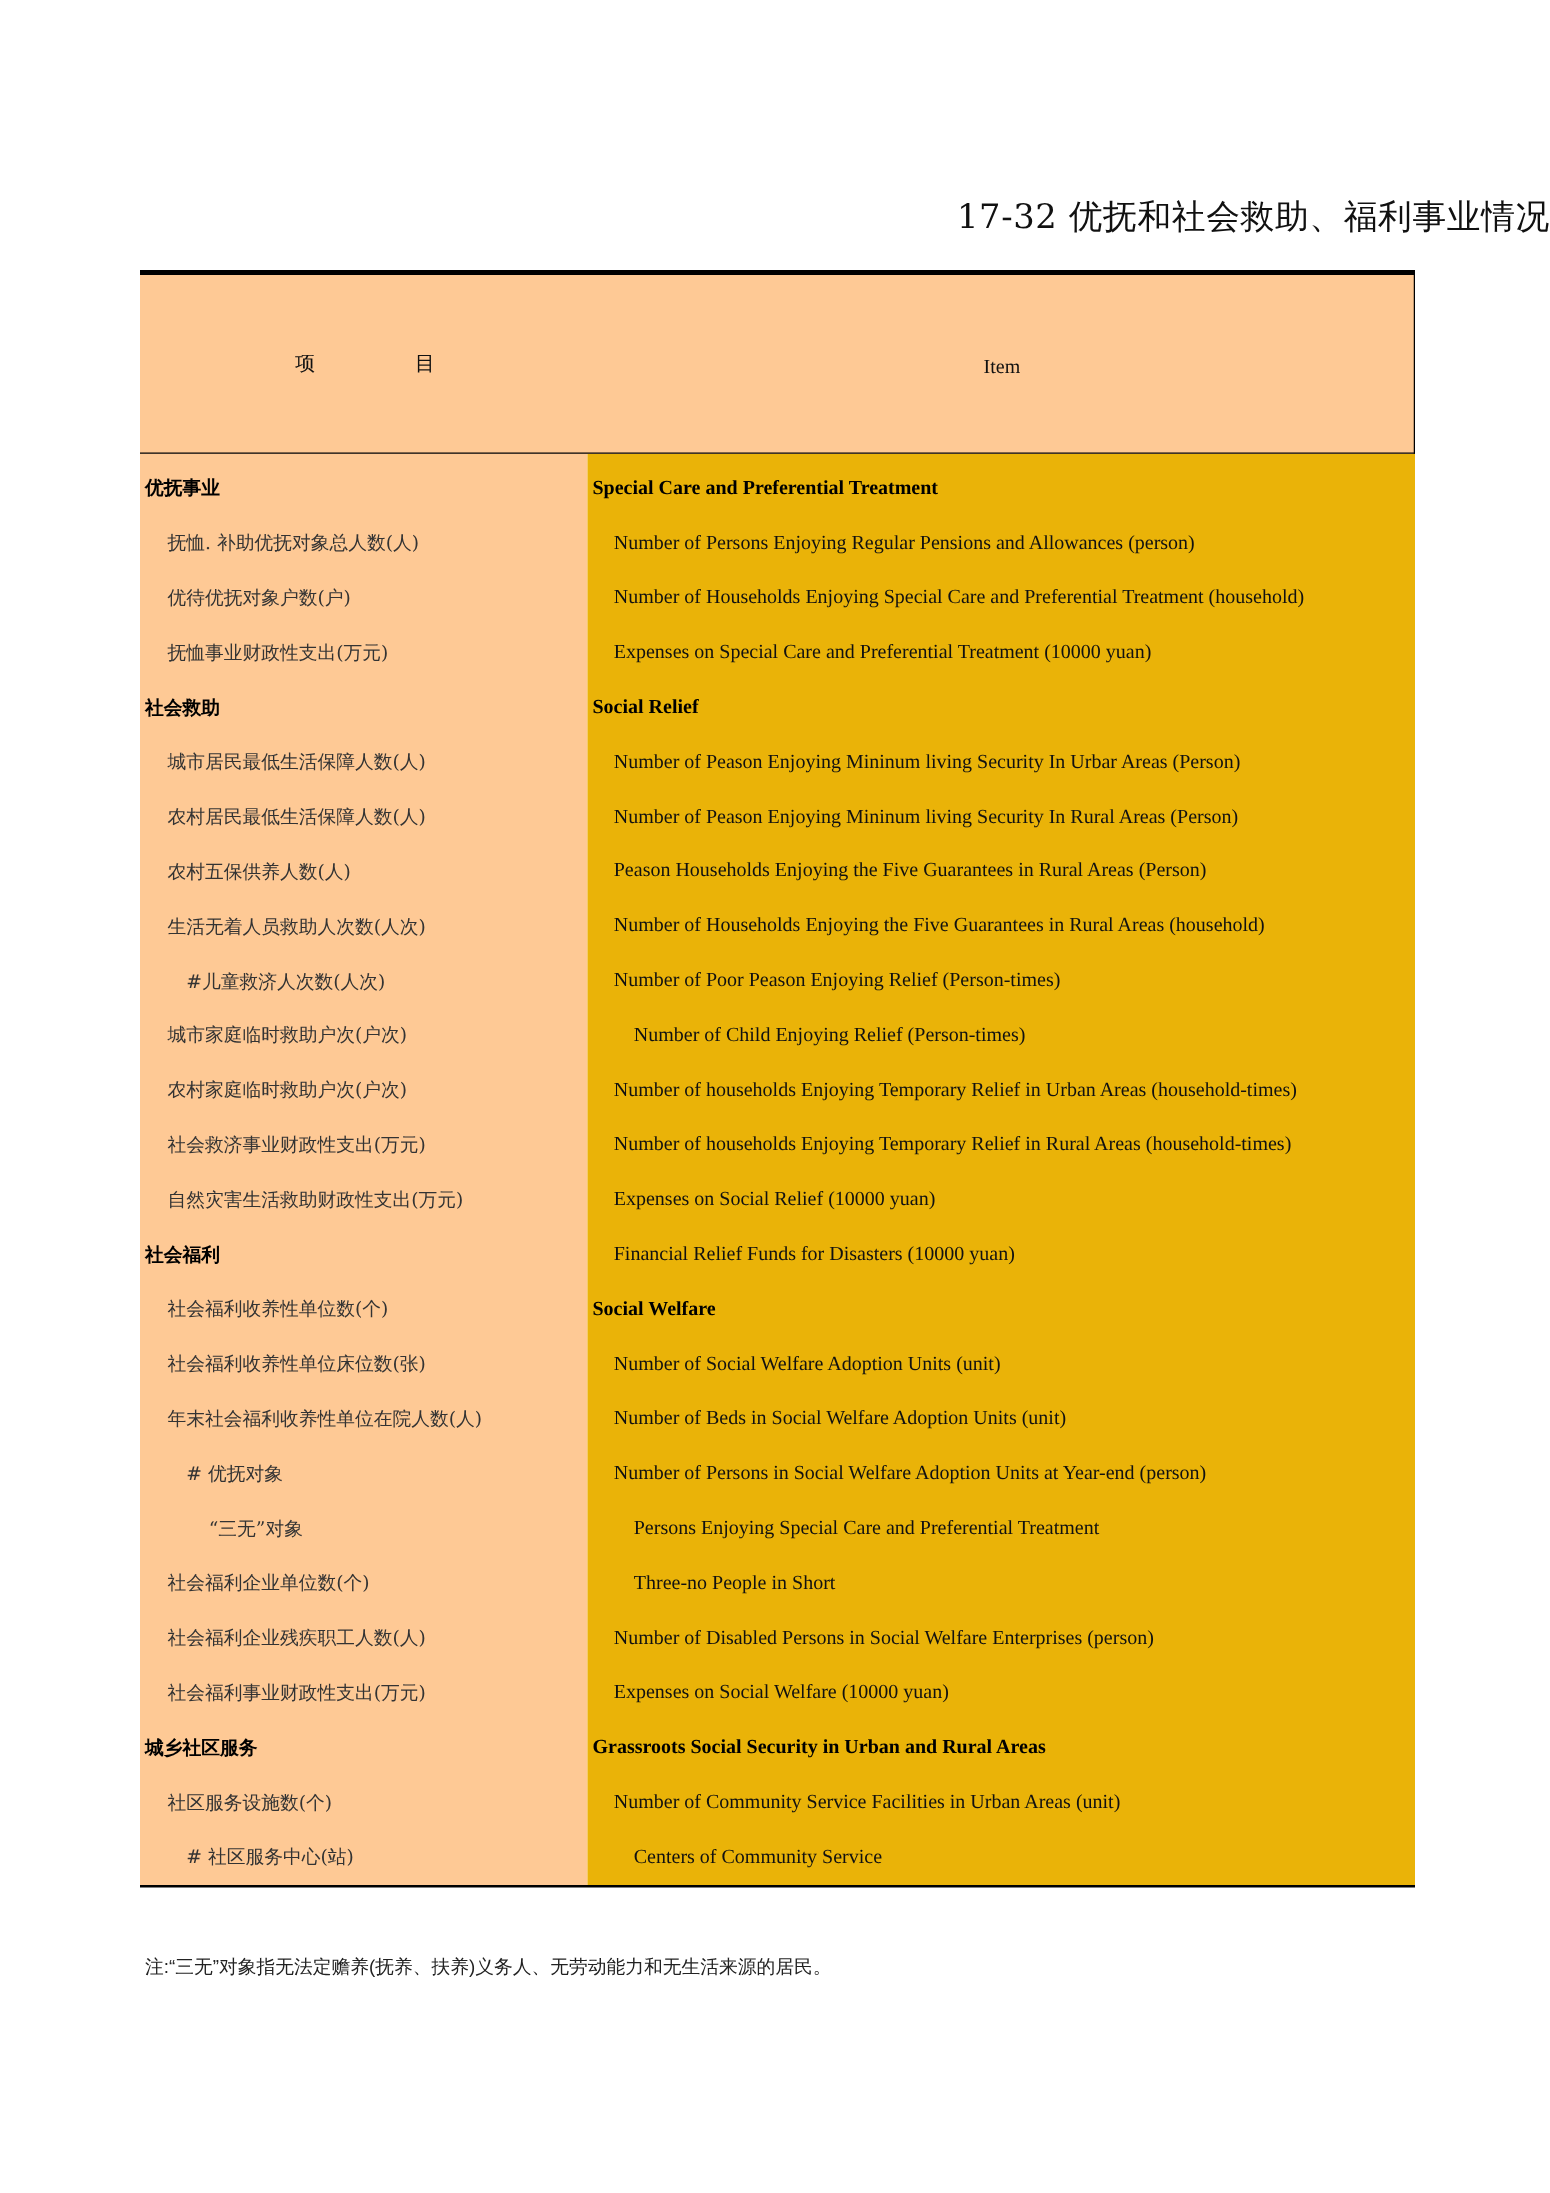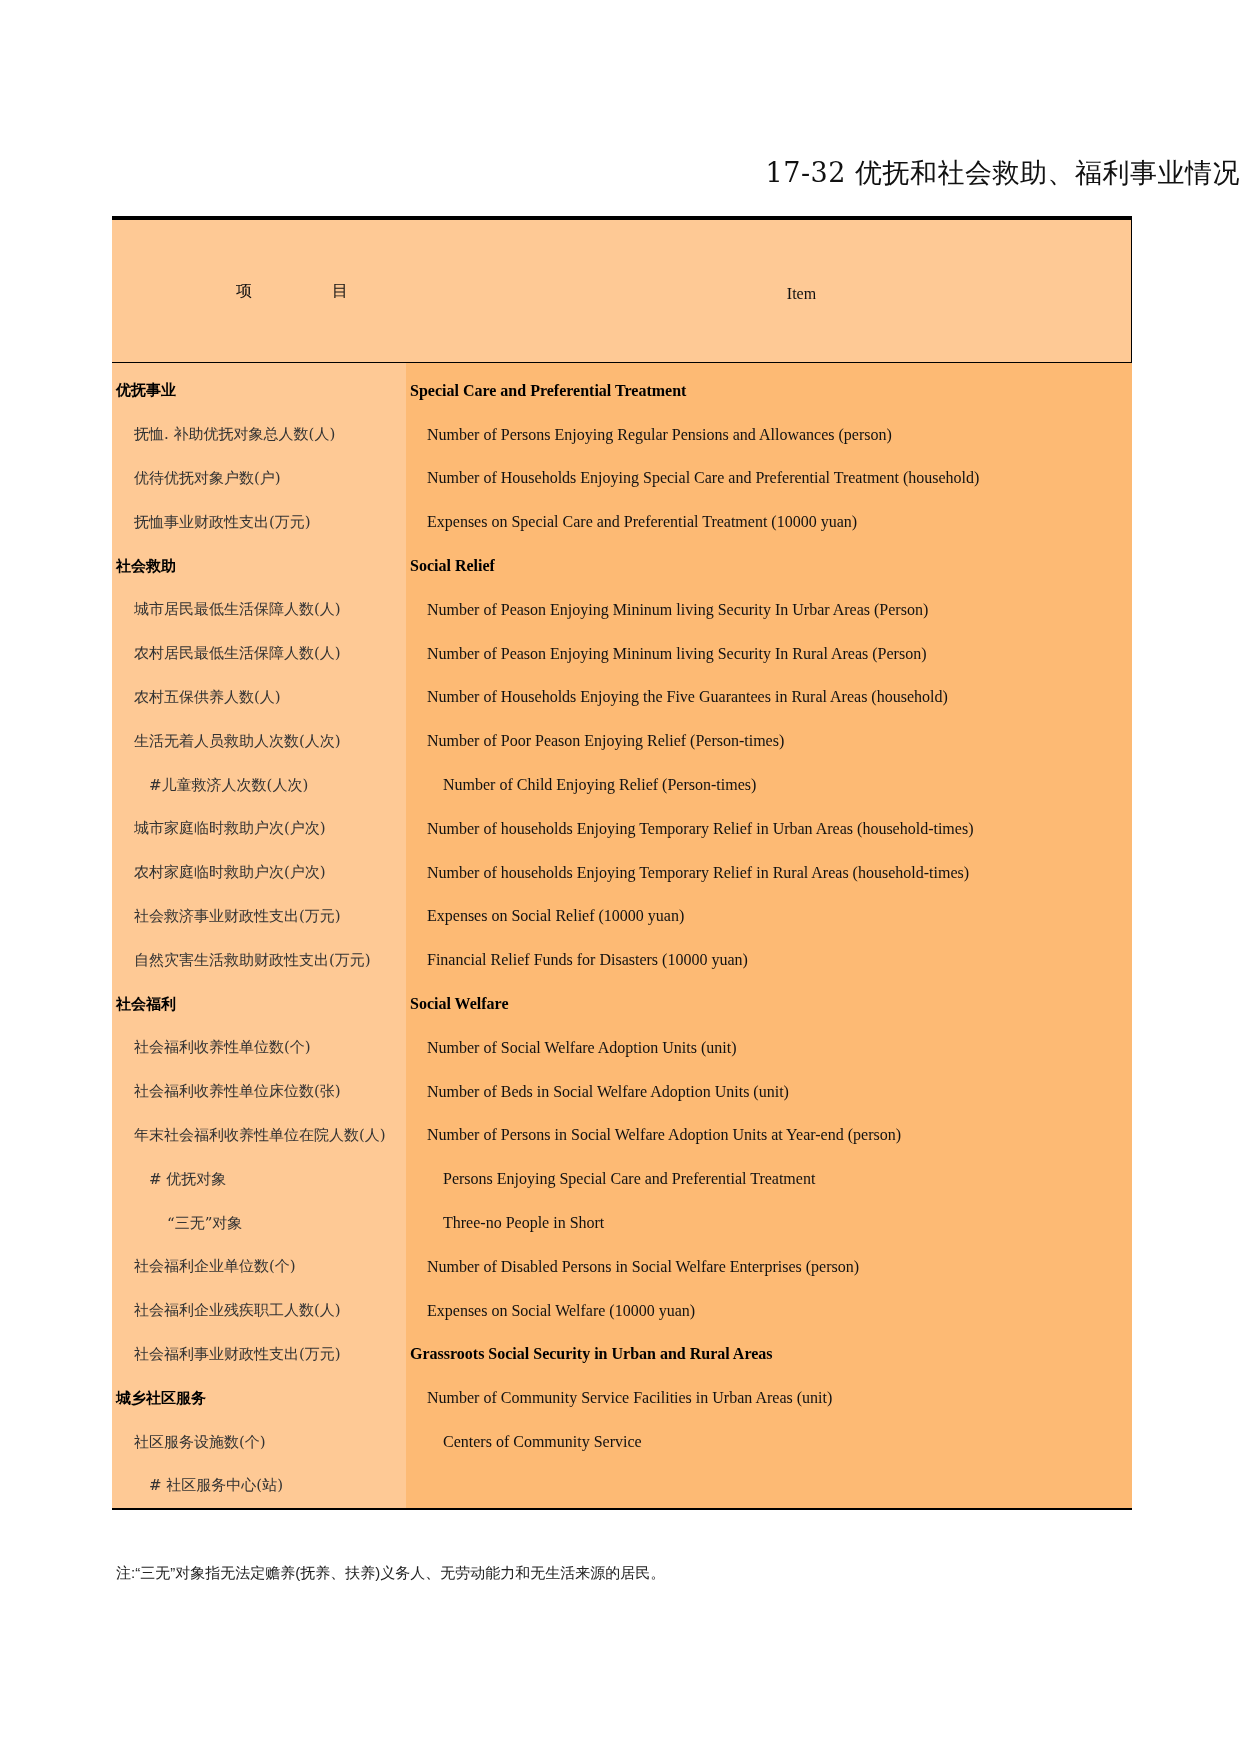--- a/index.html
+++ b/index.html
@@ -12,22 +12,22 @@
     .header { height: 142px; background: #fec995; border-right: 1.5px solid #000;
               border-bottom: 1.5px solid #000; position: relative; }
     .header .h-cn { position: absolute; left: 0; width: 360px; top: 0; height: 142px;
                     display: flex; align-items: center; justify-content: center; font-size: 16px;
                     font-family: "DejaVu Serif", serif; }
     .header .h-cn span { display: inline-block; }
     .header .h-cn .gap { width: 80px; }
     .header .h-en { position: absolute; left: 360px; right: 0; top: 0; height: 148px;
                     display: flex; align-items: center; justify-content: center; font-size: 16px; }
     .body { display: flex; }
-    .col-cn { width: 294px; background: #fec995; }
-    .col-en { flex: 1; background: #fdba74; }
+    .col-cn { width: 358px; background: #fec995; }
+    .col-en { flex: 1; background: #eab308; }
     .row { height: 43.8px; display: flex; align-items: center; white-space: nowrap; }
     .col-cn .row { font-family: "DejaVu Serif", serif; font-size: 15px; color: #333; }
     .col-en .row { font-size: 16px; }
     .row.sec { font-weight: bold; color: #000; }
     .col-cn .row.sec { padding-left: 4px; font-family: "DejaVu Sans", sans-serif; font-size: 15px; }
     .col-cn .row.l1 { padding-left: 22px; }
     .col-cn .row.l2 { padding-left: 37px; }
     .col-cn .row.l3 { padding-left: 55px; }
     .col-en .row.sec { padding-left: 4px; }
     .col-en .row.l1 { padding-left: 21px; }
@@ -84,20 +84,21 @@
       </div>
     <div class="col-en" id="col-en">
       <div class="spacer"></div>
     <div class="row sec">Special Care and Preferential Treatment</div>
         <div class="row l1">Number of Persons Enjoying Regular Pensions and Allowances (person)</div>
         <div class="row l1">Number of Households Enjoying Special Care and Preferential Treatment (household)</div>
         <div class="row l1">Expenses on Special Care and Preferential Treatment (10000 yuan)</div>
         <div class="row sec">Social Relief</div>
         <div class="row l1">Number of Peason Enjoying Mininum living Security In Urbar Areas (Person)</div>
         <div class="row l1">Number of Peason Enjoying Mininum living Security In Rural Areas (Person)</div>
+        <div class="row l1">Peason Households Enjoying the Five Guarantees in Rural Areas (Person)</div>
         <div class="row l1">Number of Households Enjoying the Five Guarantees in Rural Areas (household)</div>
         <div class="row l1">Number of Poor Peason Enjoying Relief (Person-times)</div>
         <div class="row l2">Number of Child  Enjoying Relief (Person-times)</div>
         <div class="row l1">Number of households Enjoying Temporary Relief in Urban Areas (household-times)</div>
         <div class="row l1">Number of households Enjoying Temporary Relief in Rural Areas (household-times)</div>
         <div class="row l1">Expenses on Social Relief (10000 yuan)</div>
         <div class="row l1">Financial Relief Funds for Disasters (10000 yuan)</div>
         <div class="row sec">Social Welfare</div>
         <div class="row l1">Number of Social Welfare Adoption Units (unit)</div>
         <div class="row l1">Number of Beds in Social Welfare Adoption Units (unit)</div>

